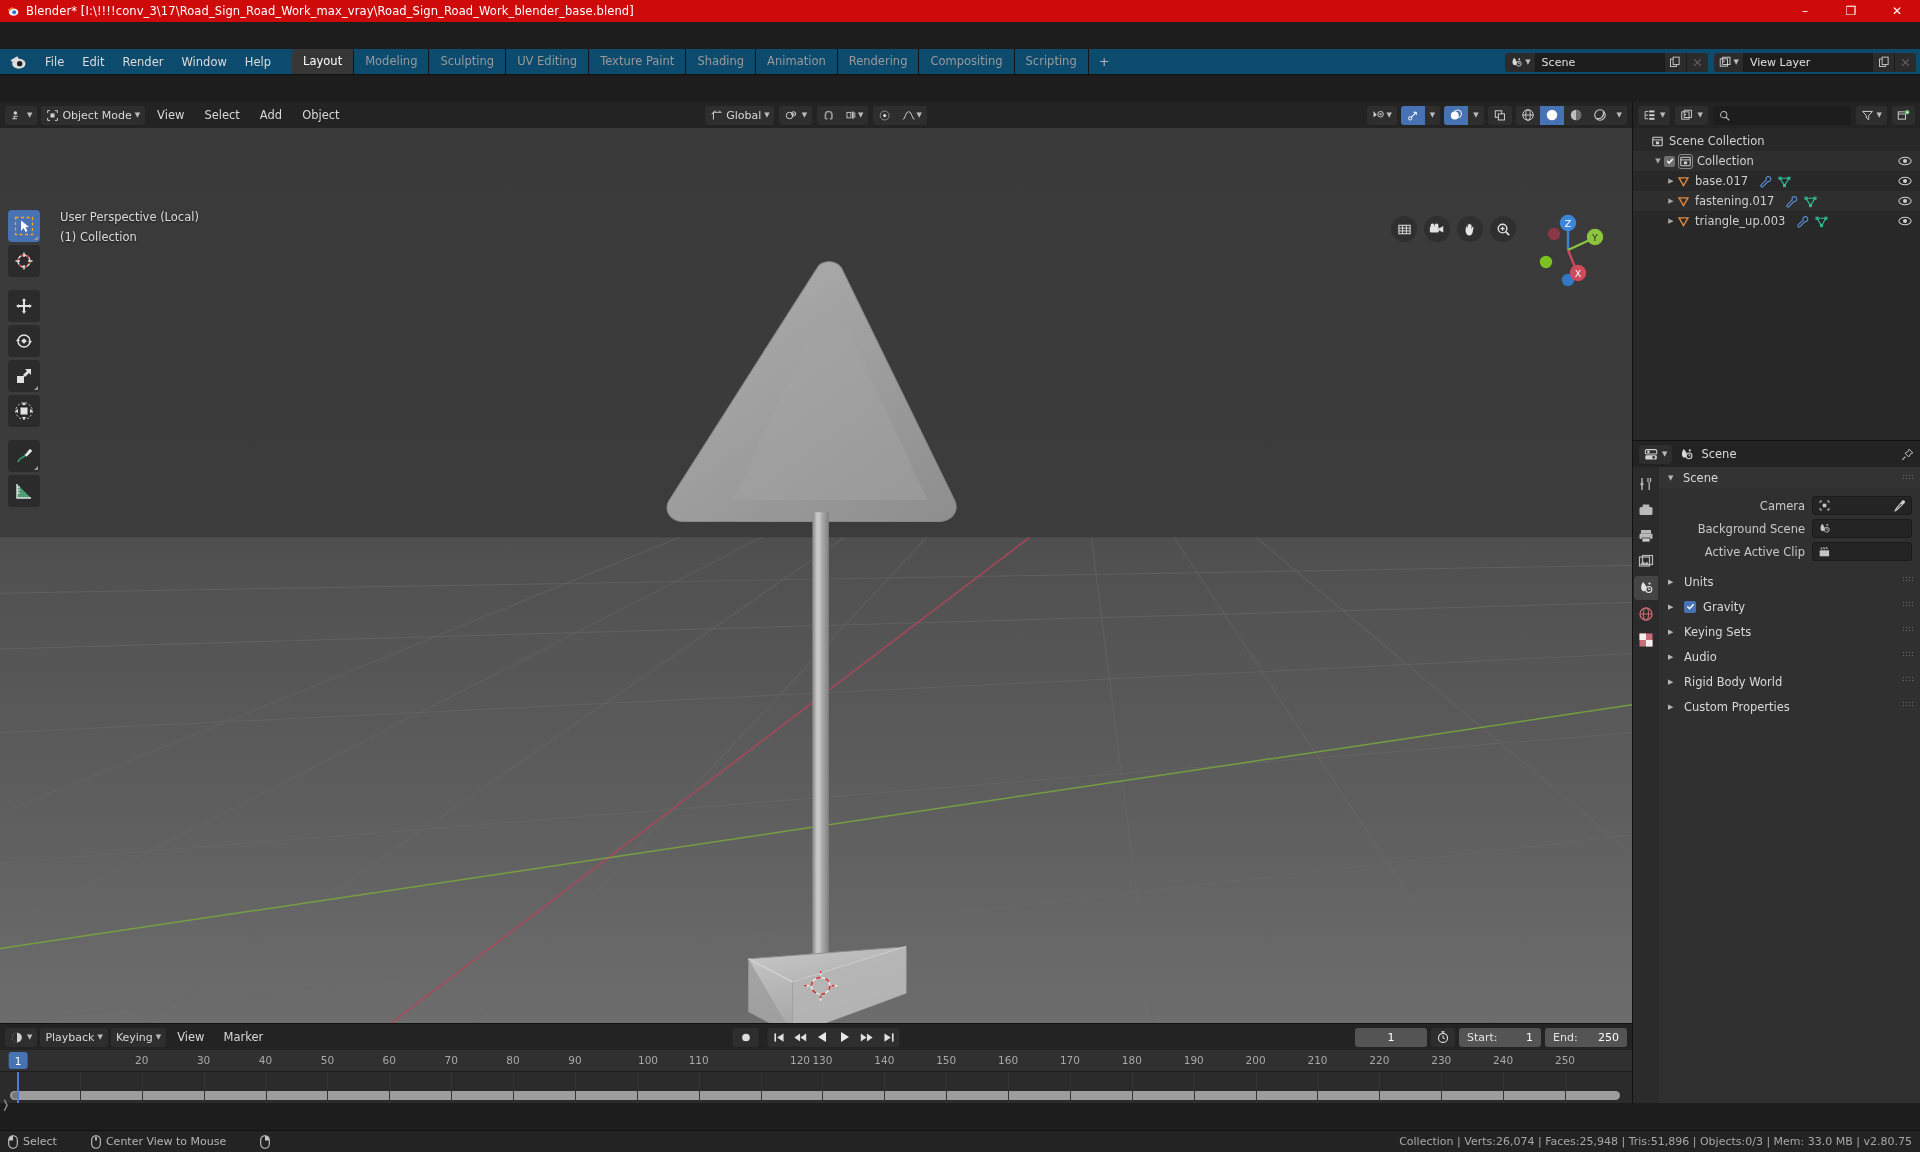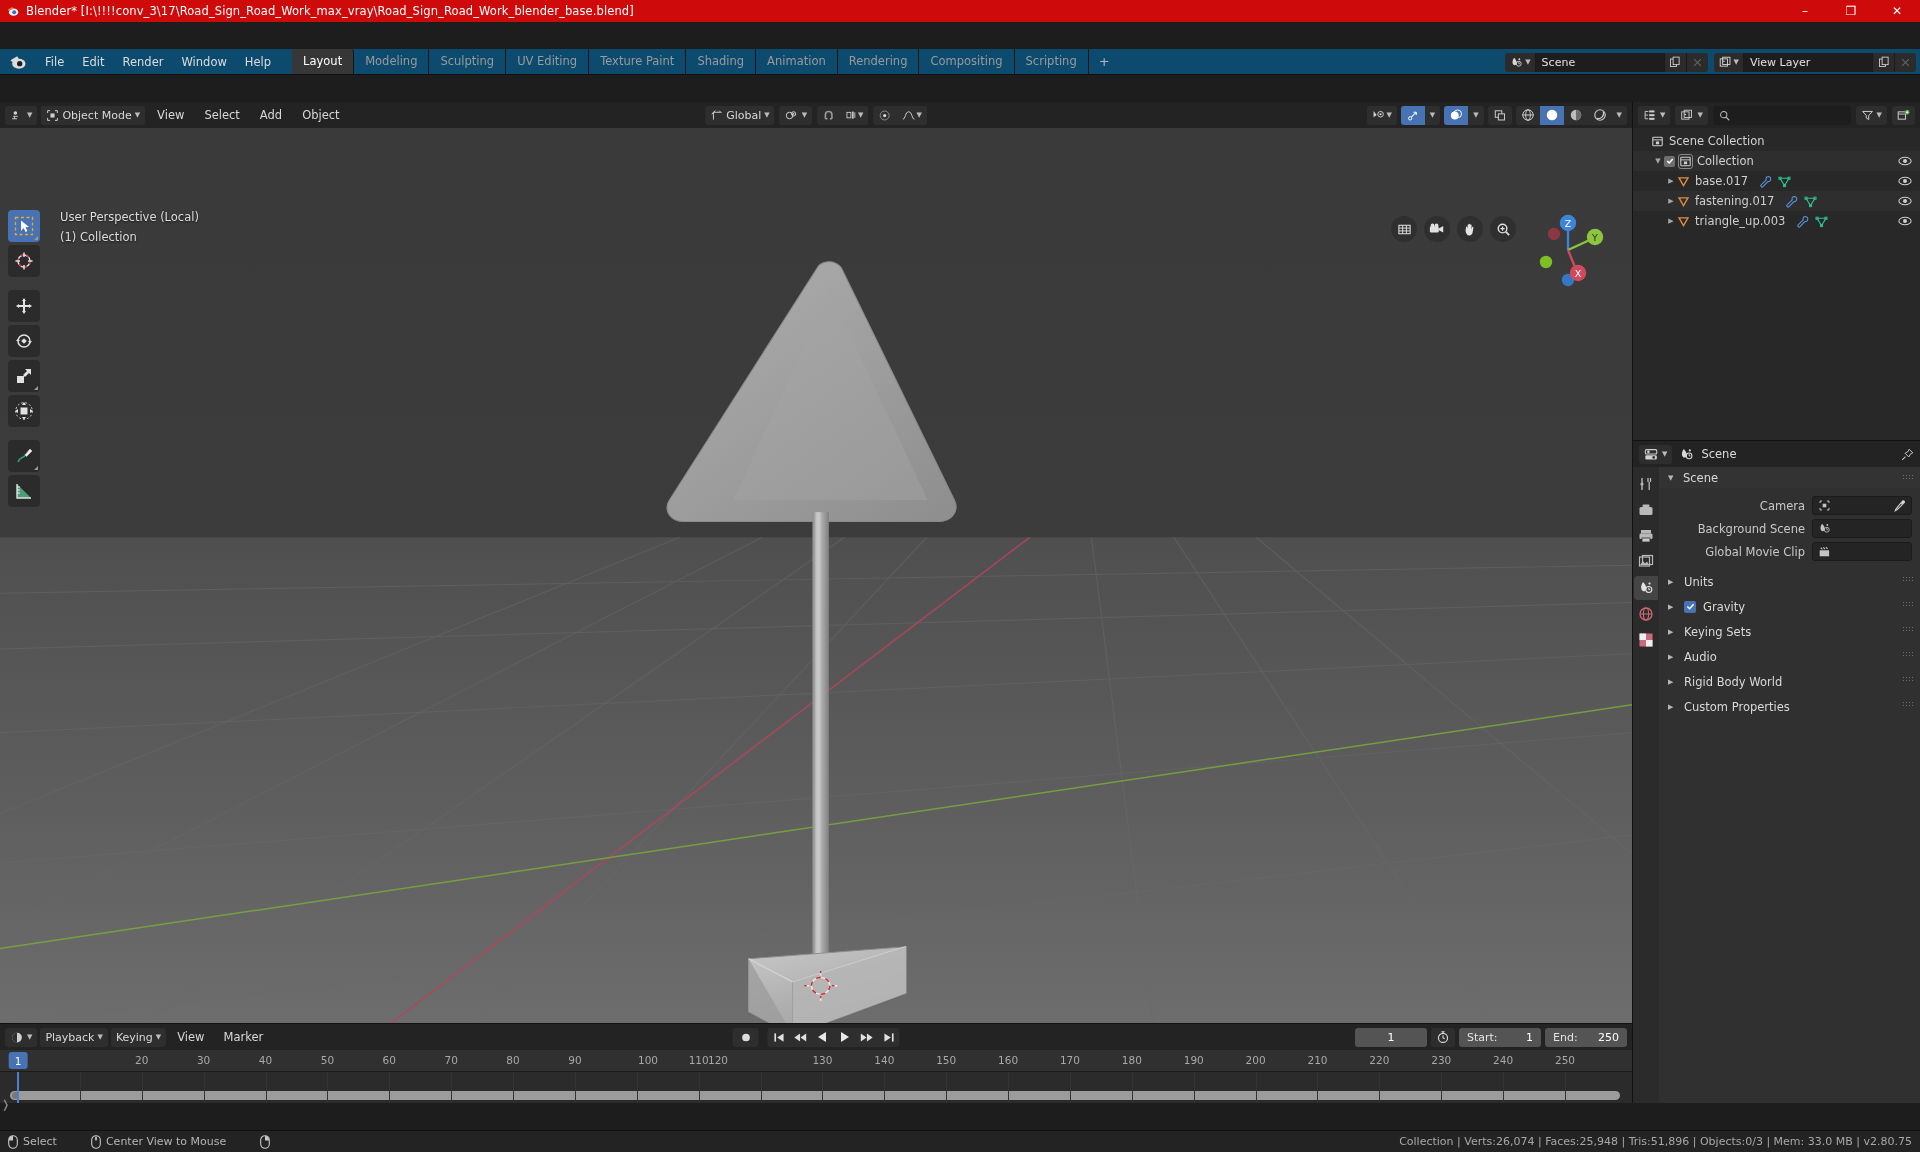--- a/index.html
+++ b/index.html
@@ -707,21 +707,21 @@
             <div class="tick" style="left: 141.76px;">20</div>
             <div class="tick" style="left: 203.64px;">30</div>
             <div class="tick" style="left: 265.52px;">40</div>
             <div class="tick" style="left: 327.4px;">50</div>
             <div class="tick" style="left: 389.28px;">60</div>
             <div class="tick" style="left: 451.16px;">70</div>
             <div class="tick" style="left: 513.04px;">80</div>
             <div class="tick" style="left: 574.92px;">90</div>
             <div class="tick" style="left: 648px;">100</div>
             <div class="tick" style="left: 698.68px;">110</div>
-            <div class="tick" style="left: 718px;">120</div>
+            <div class="tick" style="left: 800px;">120</div>
             <div class="tick" style="left: 822.44px;">130</div>
             <div class="tick" style="left: 884.32px;">140</div>
             <div class="tick" style="left: 946.2px;">150</div>
             <div class="tick" style="left: 1008.08px;">160</div>
             <div class="tick" style="left: 1069.96px;">170</div>
             <div class="tick" style="left: 1131.84px;">180</div>
             <div class="tick" style="left: 1193.72px;">190</div>
             <div class="tick" style="left: 1255.6px;">200</div>
             <div class="tick" style="left: 1317.48px;">210</div>
             <div class="tick" style="left: 1379.36px;">220</div>
@@ -1024,21 +1024,21 @@
                     <path d="M5 2 C3 5 2.5 8 3.8 10 C5 12 7.5 11.6 8.2 9.5 C9 7 7 4 5 2 Z" fill="#c4c4c4"></path>
                     <circle cx="11.5" cy="3.6" r="1.1" fill="#c4c4c4"></circle>
                     <circle cx="10.8" cy="9.5" r="3" fill="none" stroke="#c4c4c4" stroke-width="1.1"></circle>
                     <path d="M10.8 7.6 L10.8 9.5 L12.2 9.5" stroke="#c4c4c4" stroke-width="1" fill="none"></path>
                   </svg>
                   <span></span>
                 </div>
               </div>
 
               <div class="prop-row">
-                <div class="prop-label">Global Movie Clip</div>
+                <div class="prop-label">Active Active Clip</div>
                 <div class="prop-field">
                   <svg width="14" height="12" viewBox="0 0 16 14">
                     <rect x="1.8" y="5" width="11" height="7" fill="#c4c4c4"></rect>
                     <path d="M3 2 L5 4 M6 1.6 L8 3.6 M9 1.4 L11 3.4" stroke="#c4c4c4" stroke-width="1.3"></path>
                   </svg>
                   <span></span>
                 </div>
               </div>
             </div>
 

